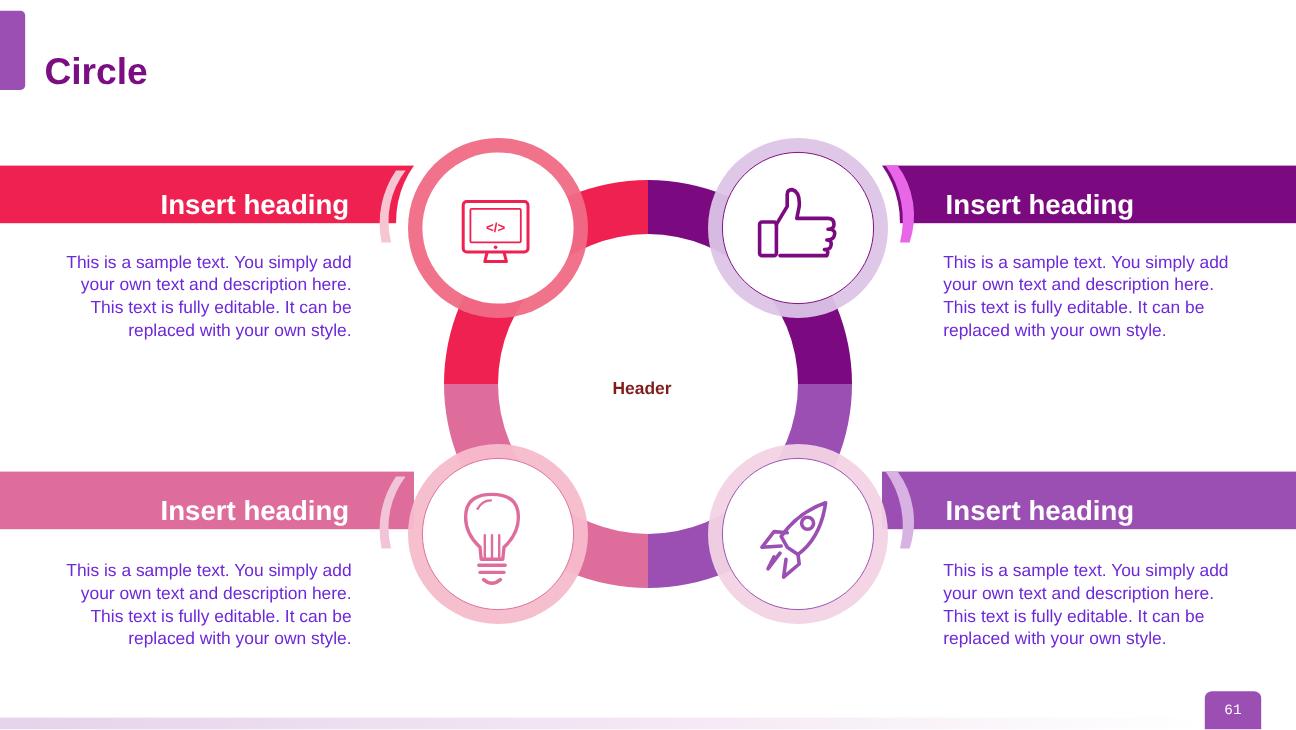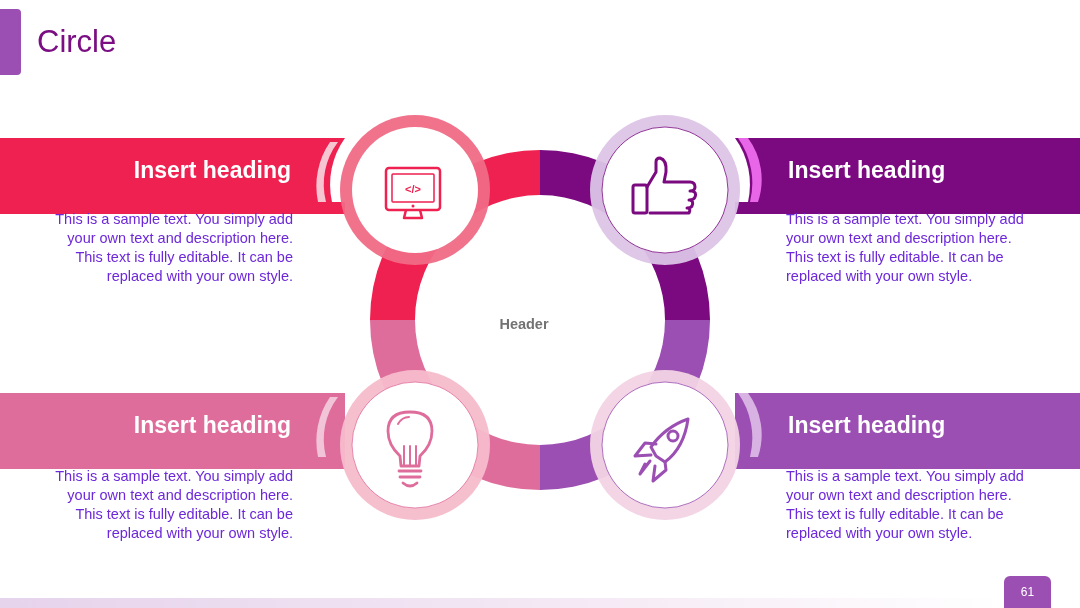--- a/index.html
+++ b/index.html
@@ -1,28 +1,28 @@
 <!DOCTYPE html>
 <html><head>
 <meta charset="utf-8">
 <style>
   html,body{margin:0;padding:0;}
   body{width:1080px;height:608px;position:relative;overflow:hidden;background:#ffffff;font-family:"Liberation Sans",sans-serif;}
   .title-accent{position:absolute;left:0;top:9px;width:21px;height:66px;background:#9b4fb3;border-radius:0 4px 4px 0;}
-  .title{position:absolute;left:37px;top:22px;font-size:31px;font-weight:normal;color:#7a0e82;line-height:40px;}
-  .band{position:absolute;height:76px;color:#fff;font-weight:bold;font-size:23px;line-height:64px;box-sizing:border-box;}
+  .title{position:absolute;left:37px;top:40px;font-size:31px;font-weight:bold;color:#7a0e82;line-height:40px;}
+  .band{position:absolute;height:48px;color:#fff;font-weight:bold;font-size:23px;line-height:64px;box-sizing:border-box;}
   .band.left{left:0;width:345px;text-align:right;padding-right:54px;}
   .band.right{left:735px;width:345px;text-align:left;padding-left:53px;}
   .desc{position:absolute;font-size:14.5px;line-height:19px;color:#6d28d9;width:300px;}
   .desc.left{left:0;width:293px;text-align:right;}
   .desc.right{left:786px;text-align:left;}
   svg.diagram{position:absolute;left:0;top:0;}
-  .center-label{position:absolute;left:464px;top:316px;width:120px;text-align:center;font-size:14.5px;font-weight:bold;color:#737373;}
+  .center-label{position:absolute;left:475px;top:316px;width:120px;text-align:center;font-size:14.5px;font-weight:bold;color:#7f1d1d;}
   .footer-bar{position:absolute;left:0;top:598px;width:1000px;height:10px;background:linear-gradient(90deg,#e6d3ec,#f5eaf5 60%,#ffffff);}
-  .page-num{position:absolute;left:1004px;top:576px;width:47px;height:32px;background:#9b4fb3;color:#fff;font-size:12px;text-align:center;line-height:32px;border-radius:6px 6px 0 0;}
+  .page-num{position:absolute;left:1004px;top:576px;width:47px;height:32px;background:#9b4fb3;color:#fff;font-size:12px;text-align:center;line-height:32px;border-radius:6px 6px 0 0;font-family:Liberation Mono, monospace;}
 </style>
 </head>
 <body>
 
 <div class="title-accent"></div>
 <div class="title">Circle</div>
 
 <div class="band left" style="top:138px;background:#ee2150;">Insert heading</div>
 <div class="band right" style="top:138px;background:#7b0a80;">Insert heading</div>
 <div class="band left" style="top:393px;background:#df6d9c;">Insert heading</div>

